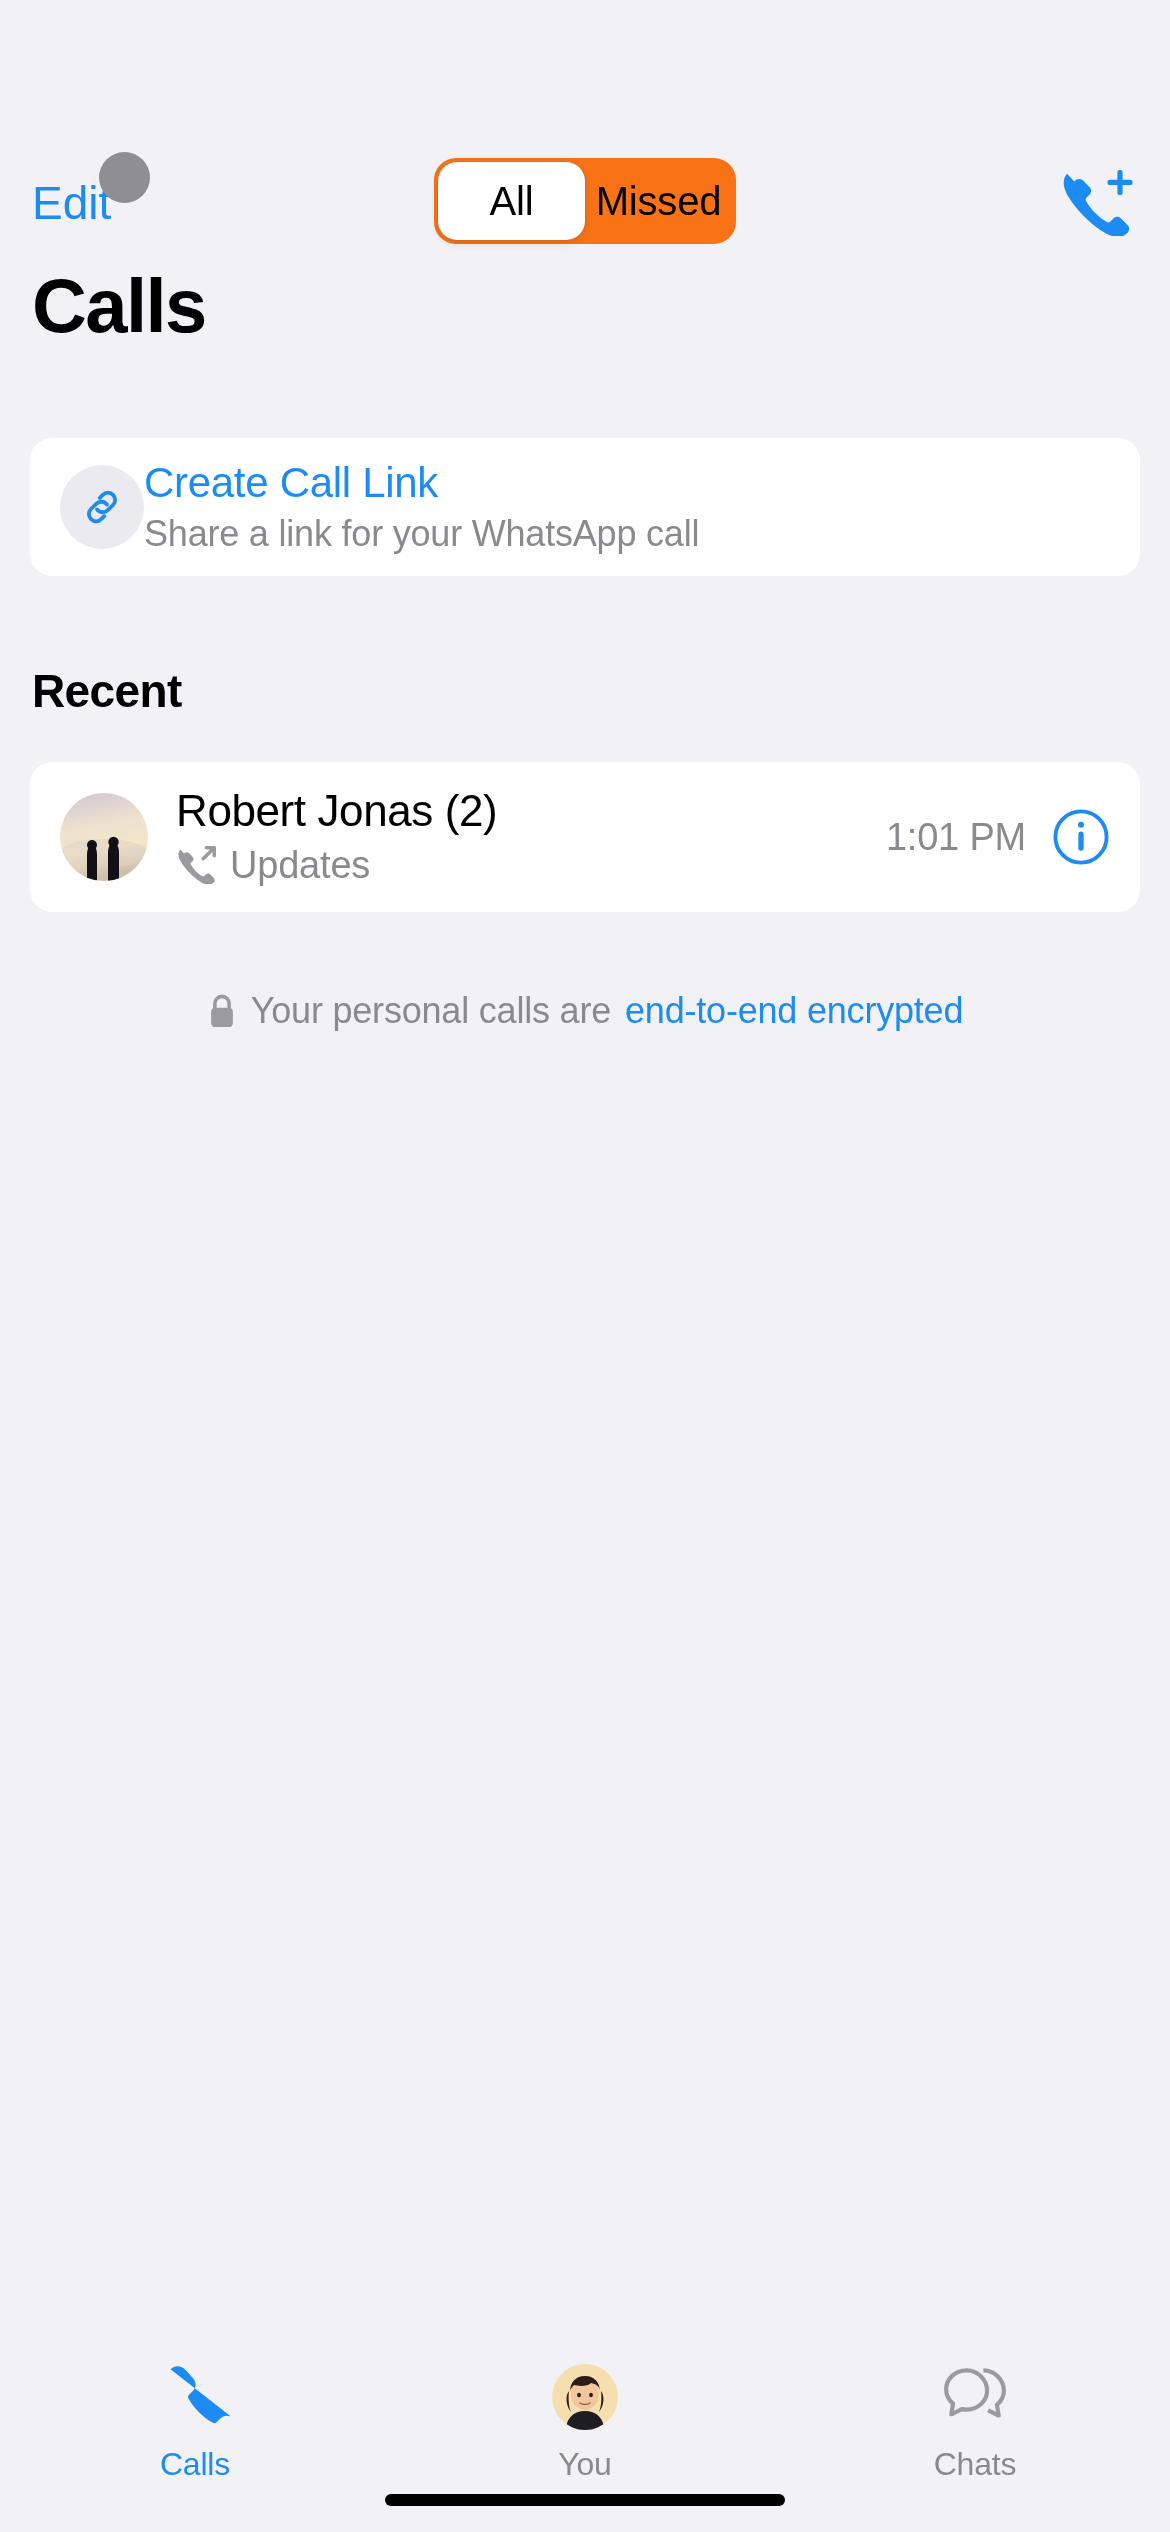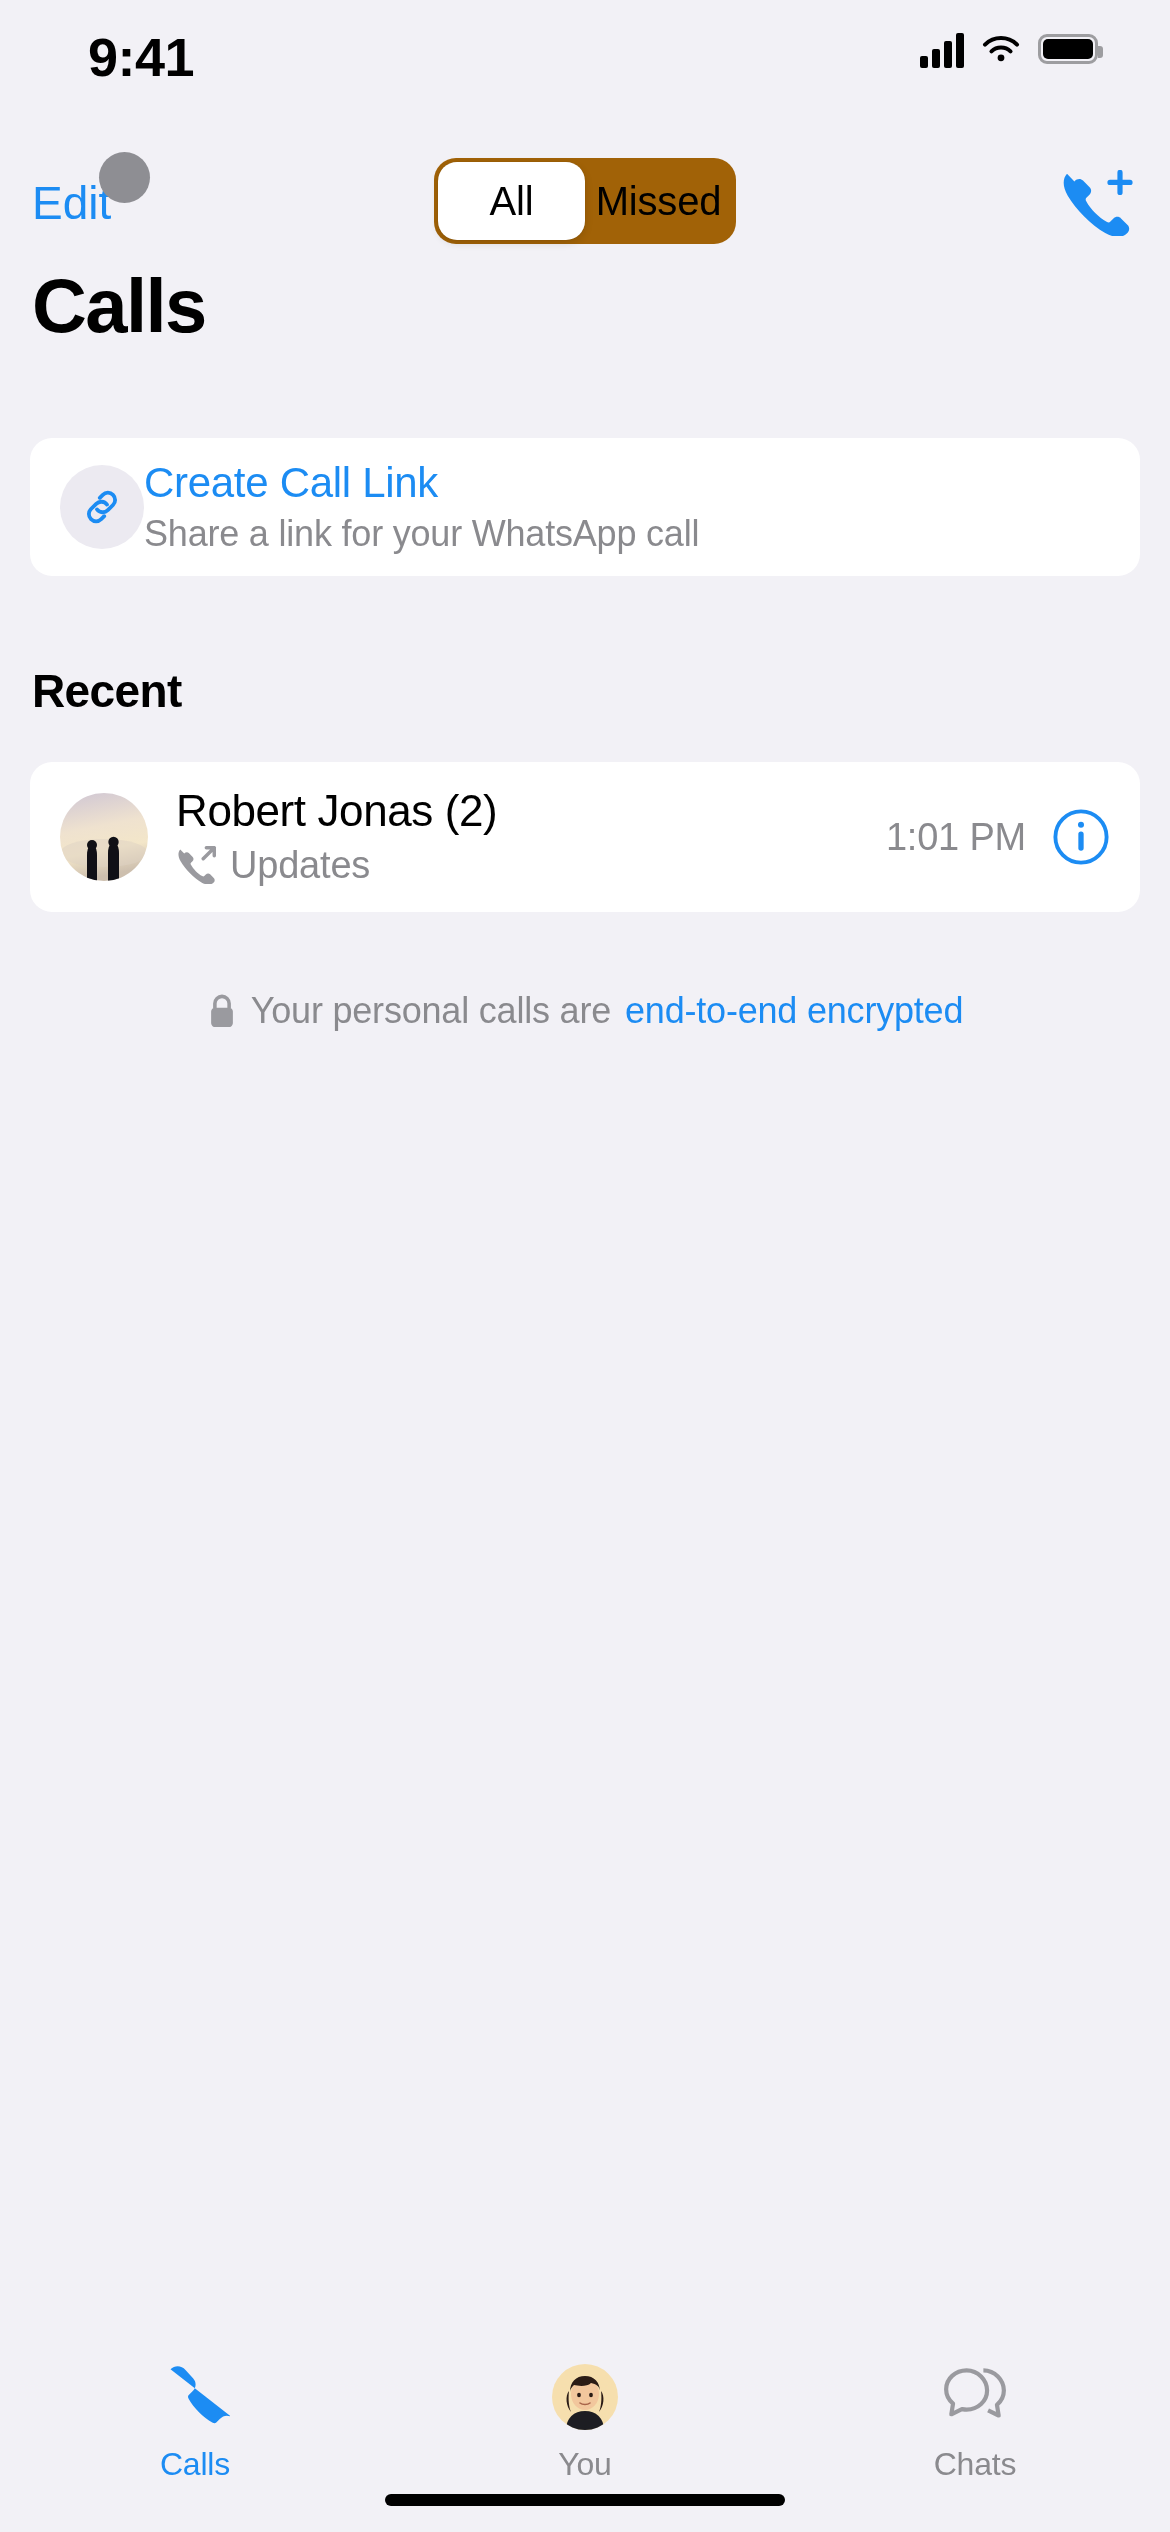--- a/index.html
+++ b/index.html
@@ -51,21 +51,21 @@
   
   .navbar {
     position:absolute; top:152px; left:0; width:1170px; height:110px;
   }
   .edit-btn {
     position:absolute; left:32px; top:28px;
     font-size:46px; color:#1c8cf3; line-height:1;
   }
   .segmented {
     position:absolute; left:50%; transform:translateX(-50%); top:6px;
-    width:302px; height:86px; background:#a16207;
+    width:302px; height:86px; background:#f97316;
     border-radius:22px; display:flex; padding:4px;
   }
   .seg {
     flex:1; display:flex; align-items:center; justify-content:center;
     font-size:40px; color:#000; border-radius:19px; letter-spacing:-0.2px;
   }
   .seg.active {
     background:#fff;
     box-shadow:0 3px 8px rgba(0,0,0,.12), 0 0 1px rgba(0,0,0,.18);
   }
@@ -142,39 +142,20 @@
   .home-indicator {
     position:absolute; bottom:26px; left:50%; transform:translateX(-50%);
     width:400px; height:12px; background:#000; border-radius:6px;
   }
 </style>
 </head>
 <body>
 
 <div id="phone">
 
-  <div class="statusbar">
-    <div class="sb-time">9:41</div>
-    <div class="sb-right">
-      <div class="sig">
-          <i></i>
-          <i></i>
-          <i></i>
-          <i></i>
-        </div>
-      <svg class="wifi" viewBox="0 0 24 20">
-        <path d="M12 17.2a2 2 0 1 0 0-4 2 2 0 0 0 0 4z" fill="#000"></path>
-        <path d="M6.4 11.4a8 8 0 0 1 11.2 0" stroke="#000" stroke-width="2.4" fill="none" stroke-linecap="round"></path>
-        <path d="M2.6 7.4a13.4 13.4 0 0 1 18.8 0" stroke="#000" stroke-width="2.4" fill="none" stroke-linecap="round"></path>
-      </svg>
-      <div class="batt">
-          <span></span>
-        </div>
-    </div>
-  </div>
 
   <div class="navbar">
     <div class="edit-btn">Edit</div>
 
     <div class="segmented">
       <div class="seg active">All</div>
       <div class="seg">Missed</div>
     </div>
 
     <svg class="newcall-btn" viewBox="0 0 38 33">

